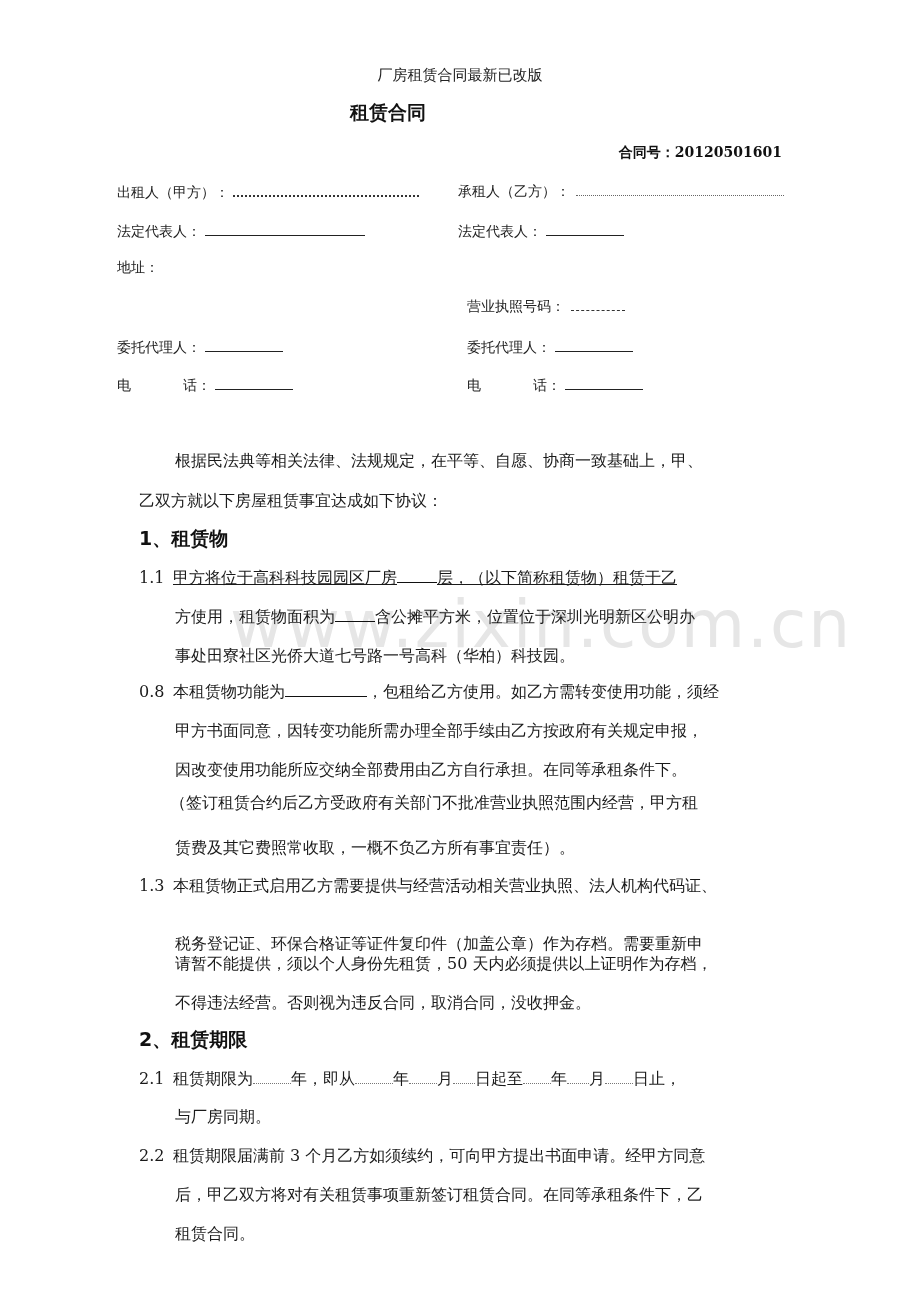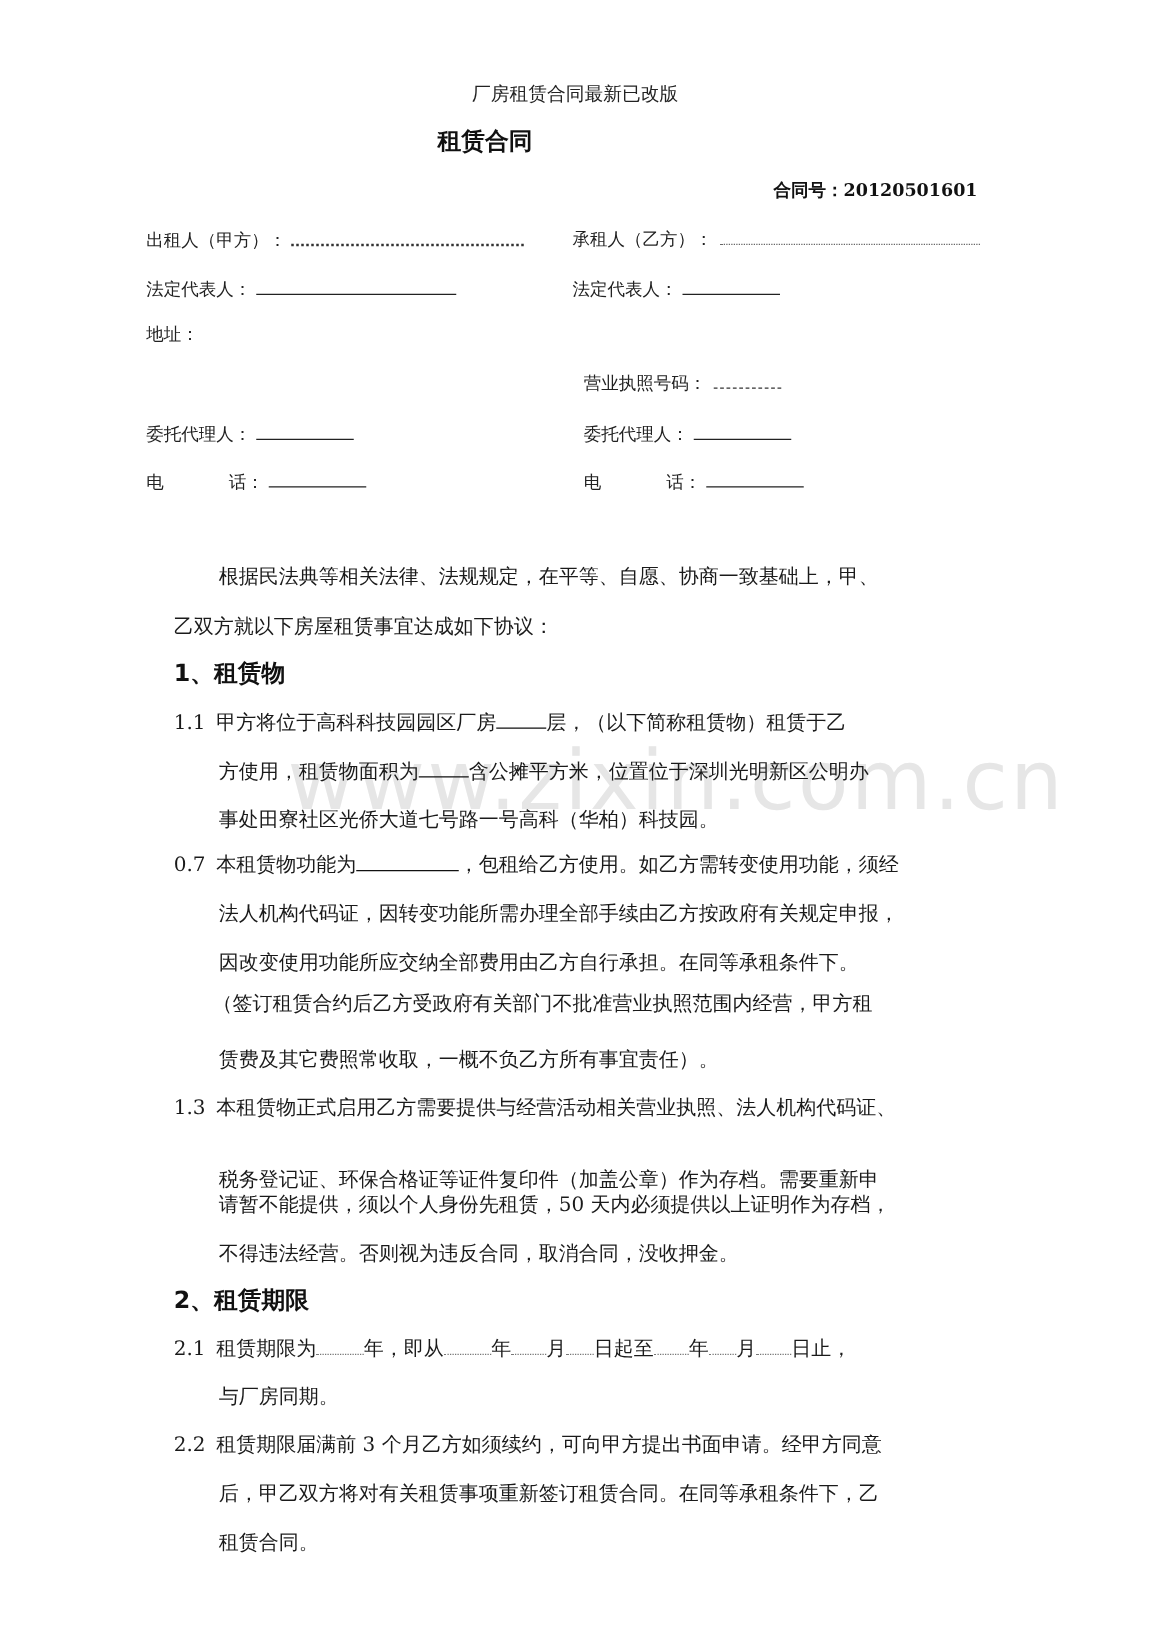--- a/index.html
+++ b/index.html
@@ -75,32 +75,32 @@
   </div>
   <div class="abs field" style="top:375px;left:467px;">
     <span>电</span><span style="display:inline-block;width:52px;"></span><span>话：</span><span class="blank-solid" style="width:78px;margin-left:4px;"></span>
   </div>
 
   <div class="abs body-text" style="top:451px;left:175px;">根据民法典等相关法律、法规规定，在平等、自愿、协商一致基础上，甲、</div>
   <div class="abs body-text" style="top:491px;left:139px;">乙双方就以下房屋租赁事宜达成如下协议：</div>
 
   <div class="abs section-heading" style="top:526px;left:139px;">1、租赁物</div>
 
-  <div class="abs para-line" style="top:567px;left:139px;">
+  <div class="abs para-line" style="top:567px;left:139px;text-decoration:underline;">
     <span class="num">1.1</span><span>甲方将位于高科科技园园区厂房</span><span class="u-blank" style="width:40px;"></span><span>层，（以下简称租赁物）租赁于乙</span>
   </div>
   <div class="abs para-line" style="top:606px;left:175px;">
     <span>方使用，租赁物面积为</span><span class="u-blank" style="width:40px;"></span><span>含公摊平方米，位置位于深圳光明新区公明办</span>
   </div>
   <div class="abs para-line" style="top:646px;left:175px;">事处田寮社区光侨大道七号路一号高科（华柏）科技园。</div>
 
   <div class="abs para-line" style="top:681px;left:139px;">
-    <span class="num">0.7</span><span>本租赁物功能为</span><span class="u-blank" style="width:82px;"></span><span>，包租给乙方使用。如乙方需转变使用功能，须经</span>
+    <span class="num">0.8</span><span>本租赁物功能为</span><span class="u-blank" style="width:82px;"></span><span>，包租给乙方使用。如乙方需转变使用功能，须经</span>
   </div>
-  <div class="abs para-line" style="top:721px;left:175px;">法人机构代码证，因转变功能所需办理全部手续由乙方按政府有关规定申报，</div>
+  <div class="abs para-line" style="top:721px;left:175px;">甲方书面同意，因转变功能所需办理全部手续由乙方按政府有关规定申报，</div>
   <div class="abs para-line" style="top:760px;left:175px;">因改变使用功能所应交纳全部费用由乙方自行承担。在同等承租条件下。</div>
   <div class="abs para-line" style="top:793px;left:170px;">（签订租赁合约后乙方受政府有关部门不批准营业执照范围内经营，甲方租</div>
   <div class="abs para-line" style="top:838px;left:175px;">赁费及其它费照常收取，一概不负乙方所有事宜责任）。</div>
 
   <div class="abs para-line" style="top:876px;left:139px;">
     <span class="num">1.3</span><span>本租赁物正式启用乙方需要提供与经营活动相关营业执照、法人机构代码证、</span>
   </div>
   <div class="abs para-line" style="top:915px;left:175px;margin-top:19px;">税务登记证、环保合格证等证件复印件（加盖公章）作为存档。需要重新申</div>
   <div class="abs para-line" style="top:954px;left:175px;">请暂不能提供，须以个人身份先租赁，50 天内必须提供以上证明作为存档，</div>
   <div class="abs para-line" style="top:993px;left:175px;">不得违法经营。否则视为违反合同，取消合同，没收押金。</div>

